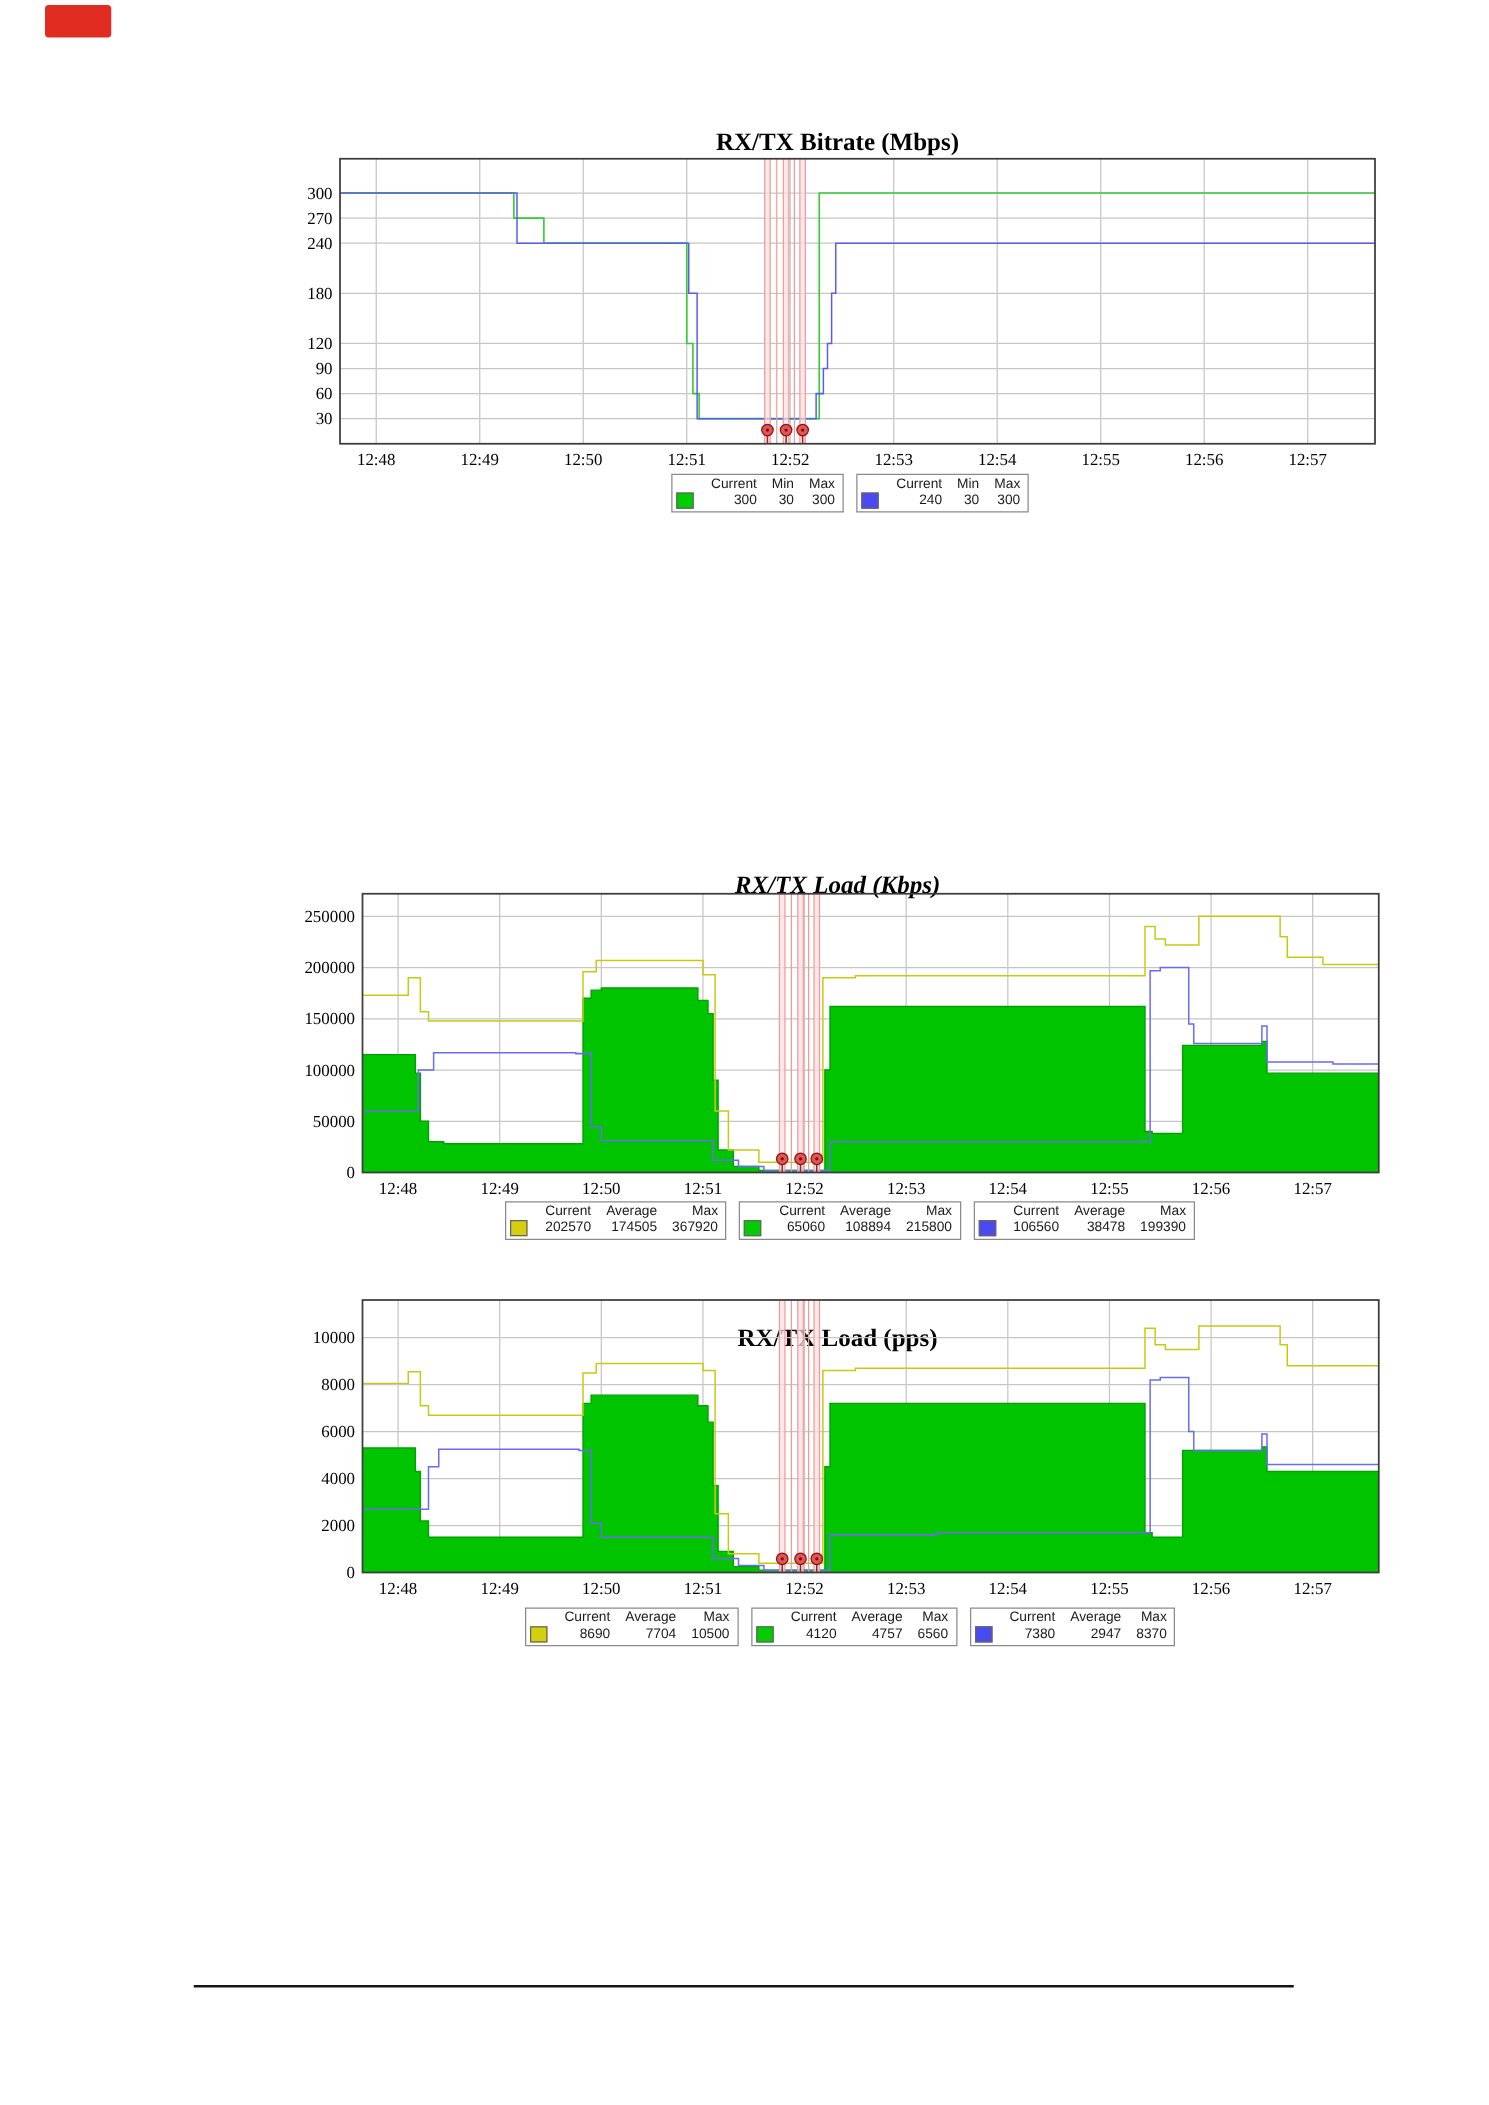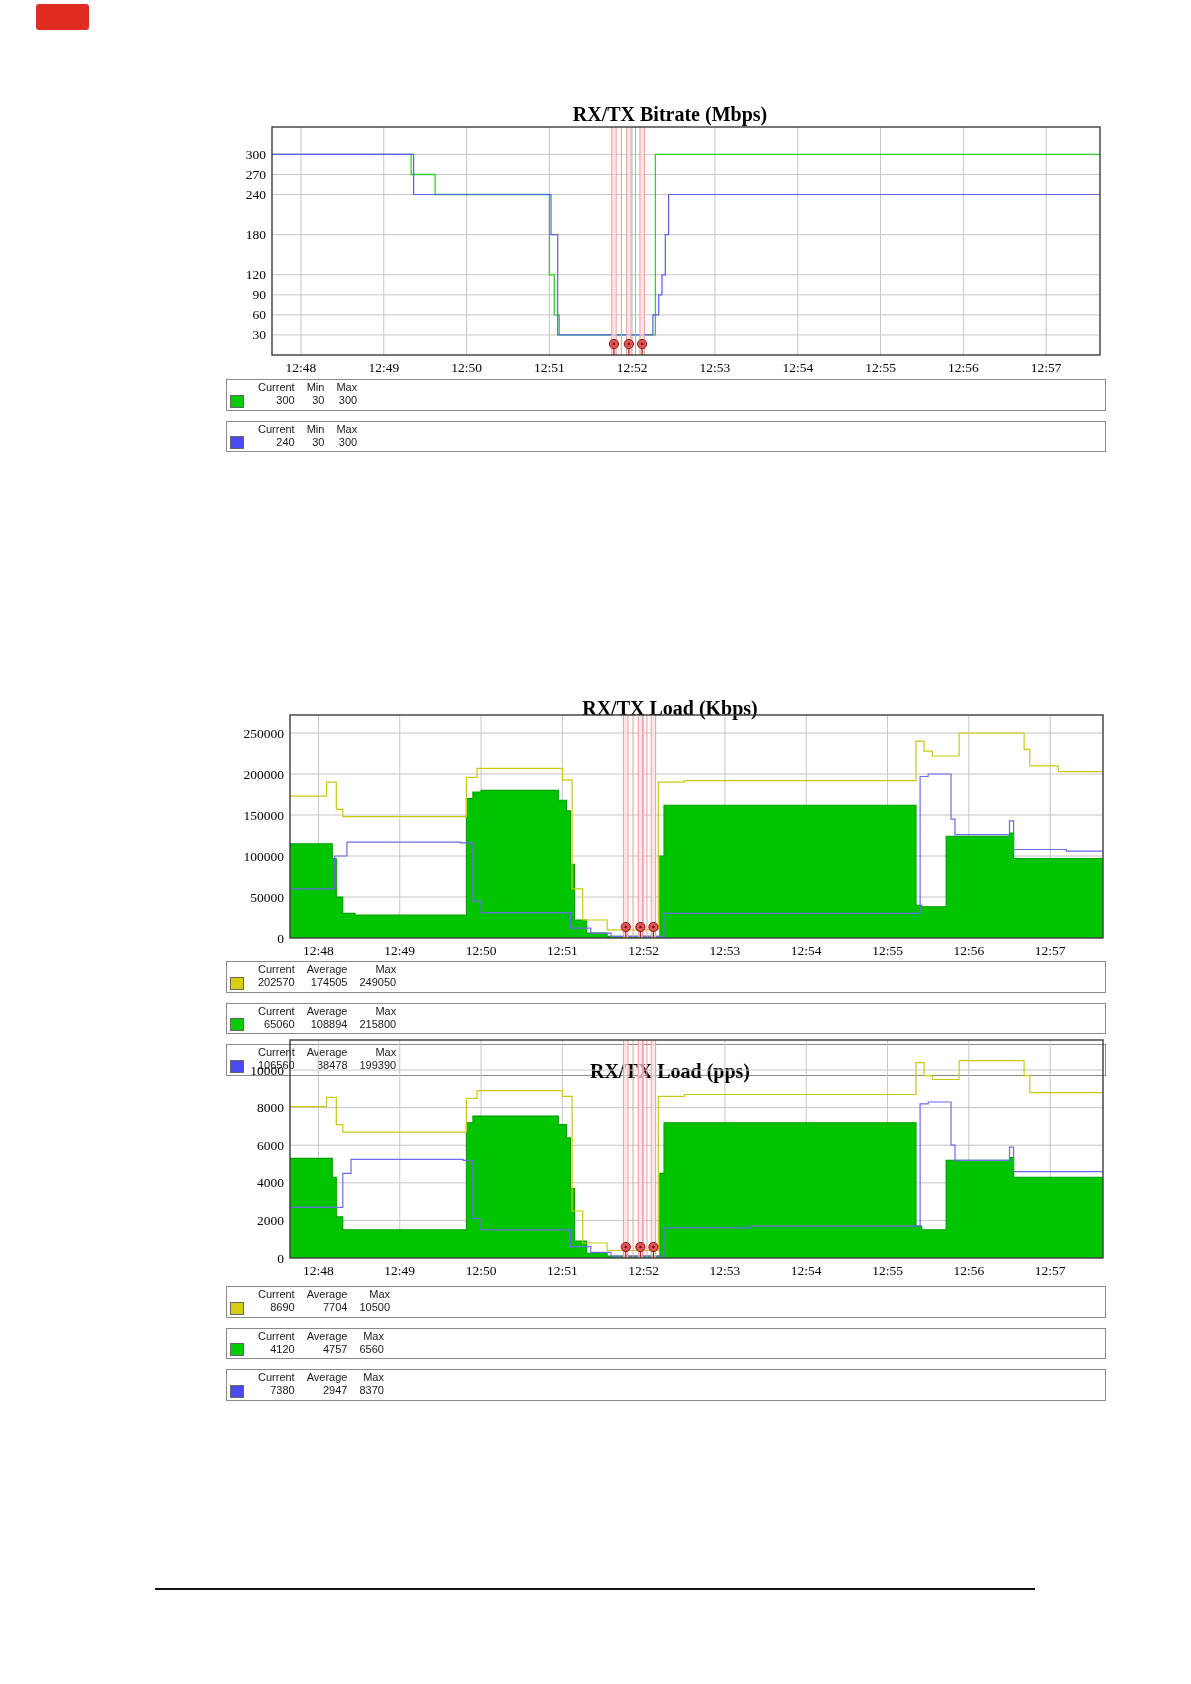--- a/index.html
+++ b/index.html
@@ -2,28 +2,28 @@
 <html><head>
 <meta charset="utf-8">
 <style>
   html,body { margin:0; padding:0; background:#ffffff; }
   body { width:1191px; height:1684px; position:relative; font-family:"Liberation Sans", sans-serif; overflow:hidden; }
 
   .red-mark { position:absolute; left:36px; top:4px; width:53px; height:26px; border-radius:3px; }
 
   .chart-title { position:absolute; left:230px; width:880px; text-align:center;
     font-family:"Liberation Serif", serif; font-weight:bold; font-size:20px; color:#000; }
-  #title0 { top:103px; } #title1 { top:697px; } #title2 { top:1060px; }
+  #title0 { top:103px; } #title1 { top:697px;font-style:italic; } #title2 { top:1060px; }
 
   svg.chart { position:absolute; left:230px; width:880px; height:252px; }
   #chart0 { top:125px; } #chart1 { top:712px; } #chart2 { top:1035px; }
 
   svg text.tick { font-family:"Liberation Serif", serif; font-size:13.5px; fill:#000; }
 
-  .legend-row { position:absolute; left:226px; width:880px; display:flex; justify-content:center; gap:10px;flex-direction:column; }
+  .legend-row { position:absolute; left:240px; width:880px; display:flex; justify-content:center; gap:10px; }
   #legend0 { top:379px; } #legend1 { top:961px; } #legend2 { top:1286px; }
 
   .legend-box { border:1px solid #8a8a8a; background:#fff; font-size:11px; color:#1a1a1a; padding:1px 6px 2px 3px; }
   .legend-box table { border-collapse:collapse; }
   .legend-box td { text-align:right; padding:0 0 0 12px; line-height:13px; white-space:nowrap; }
   .legend-box td.sw { padding-left:0; width:16px; text-align:left; }
   .sw-chip { display:inline-block; width:12px; height:11px; border:1px solid #666; vertical-align:middle; }
 
   .divider { position:absolute; left:155px; top:1588px; width:880px; height:2px; background:#141414; }
 </style>
@@ -229,21 +229,21 @@
           <tr>
             <td class="sw"></td>
             <td>Current</td>
             <td>Average</td>
             <td>Max</td>
           </tr>
           <tr>
             <td class="sw"><span class="sw-chip" style="background: rgb(214, 207, 16);"></span></td>
             <td>202570</td>
             <td>174505</td>
-            <td>249050</td>
+            <td>367920</td>
           </tr>
         </tbody>
       </table>
     </div>
     <div class="legend-box">
       <table>
         <tbody>
           <tr>
             <td class="sw"></td>
             <td>Current</td>

